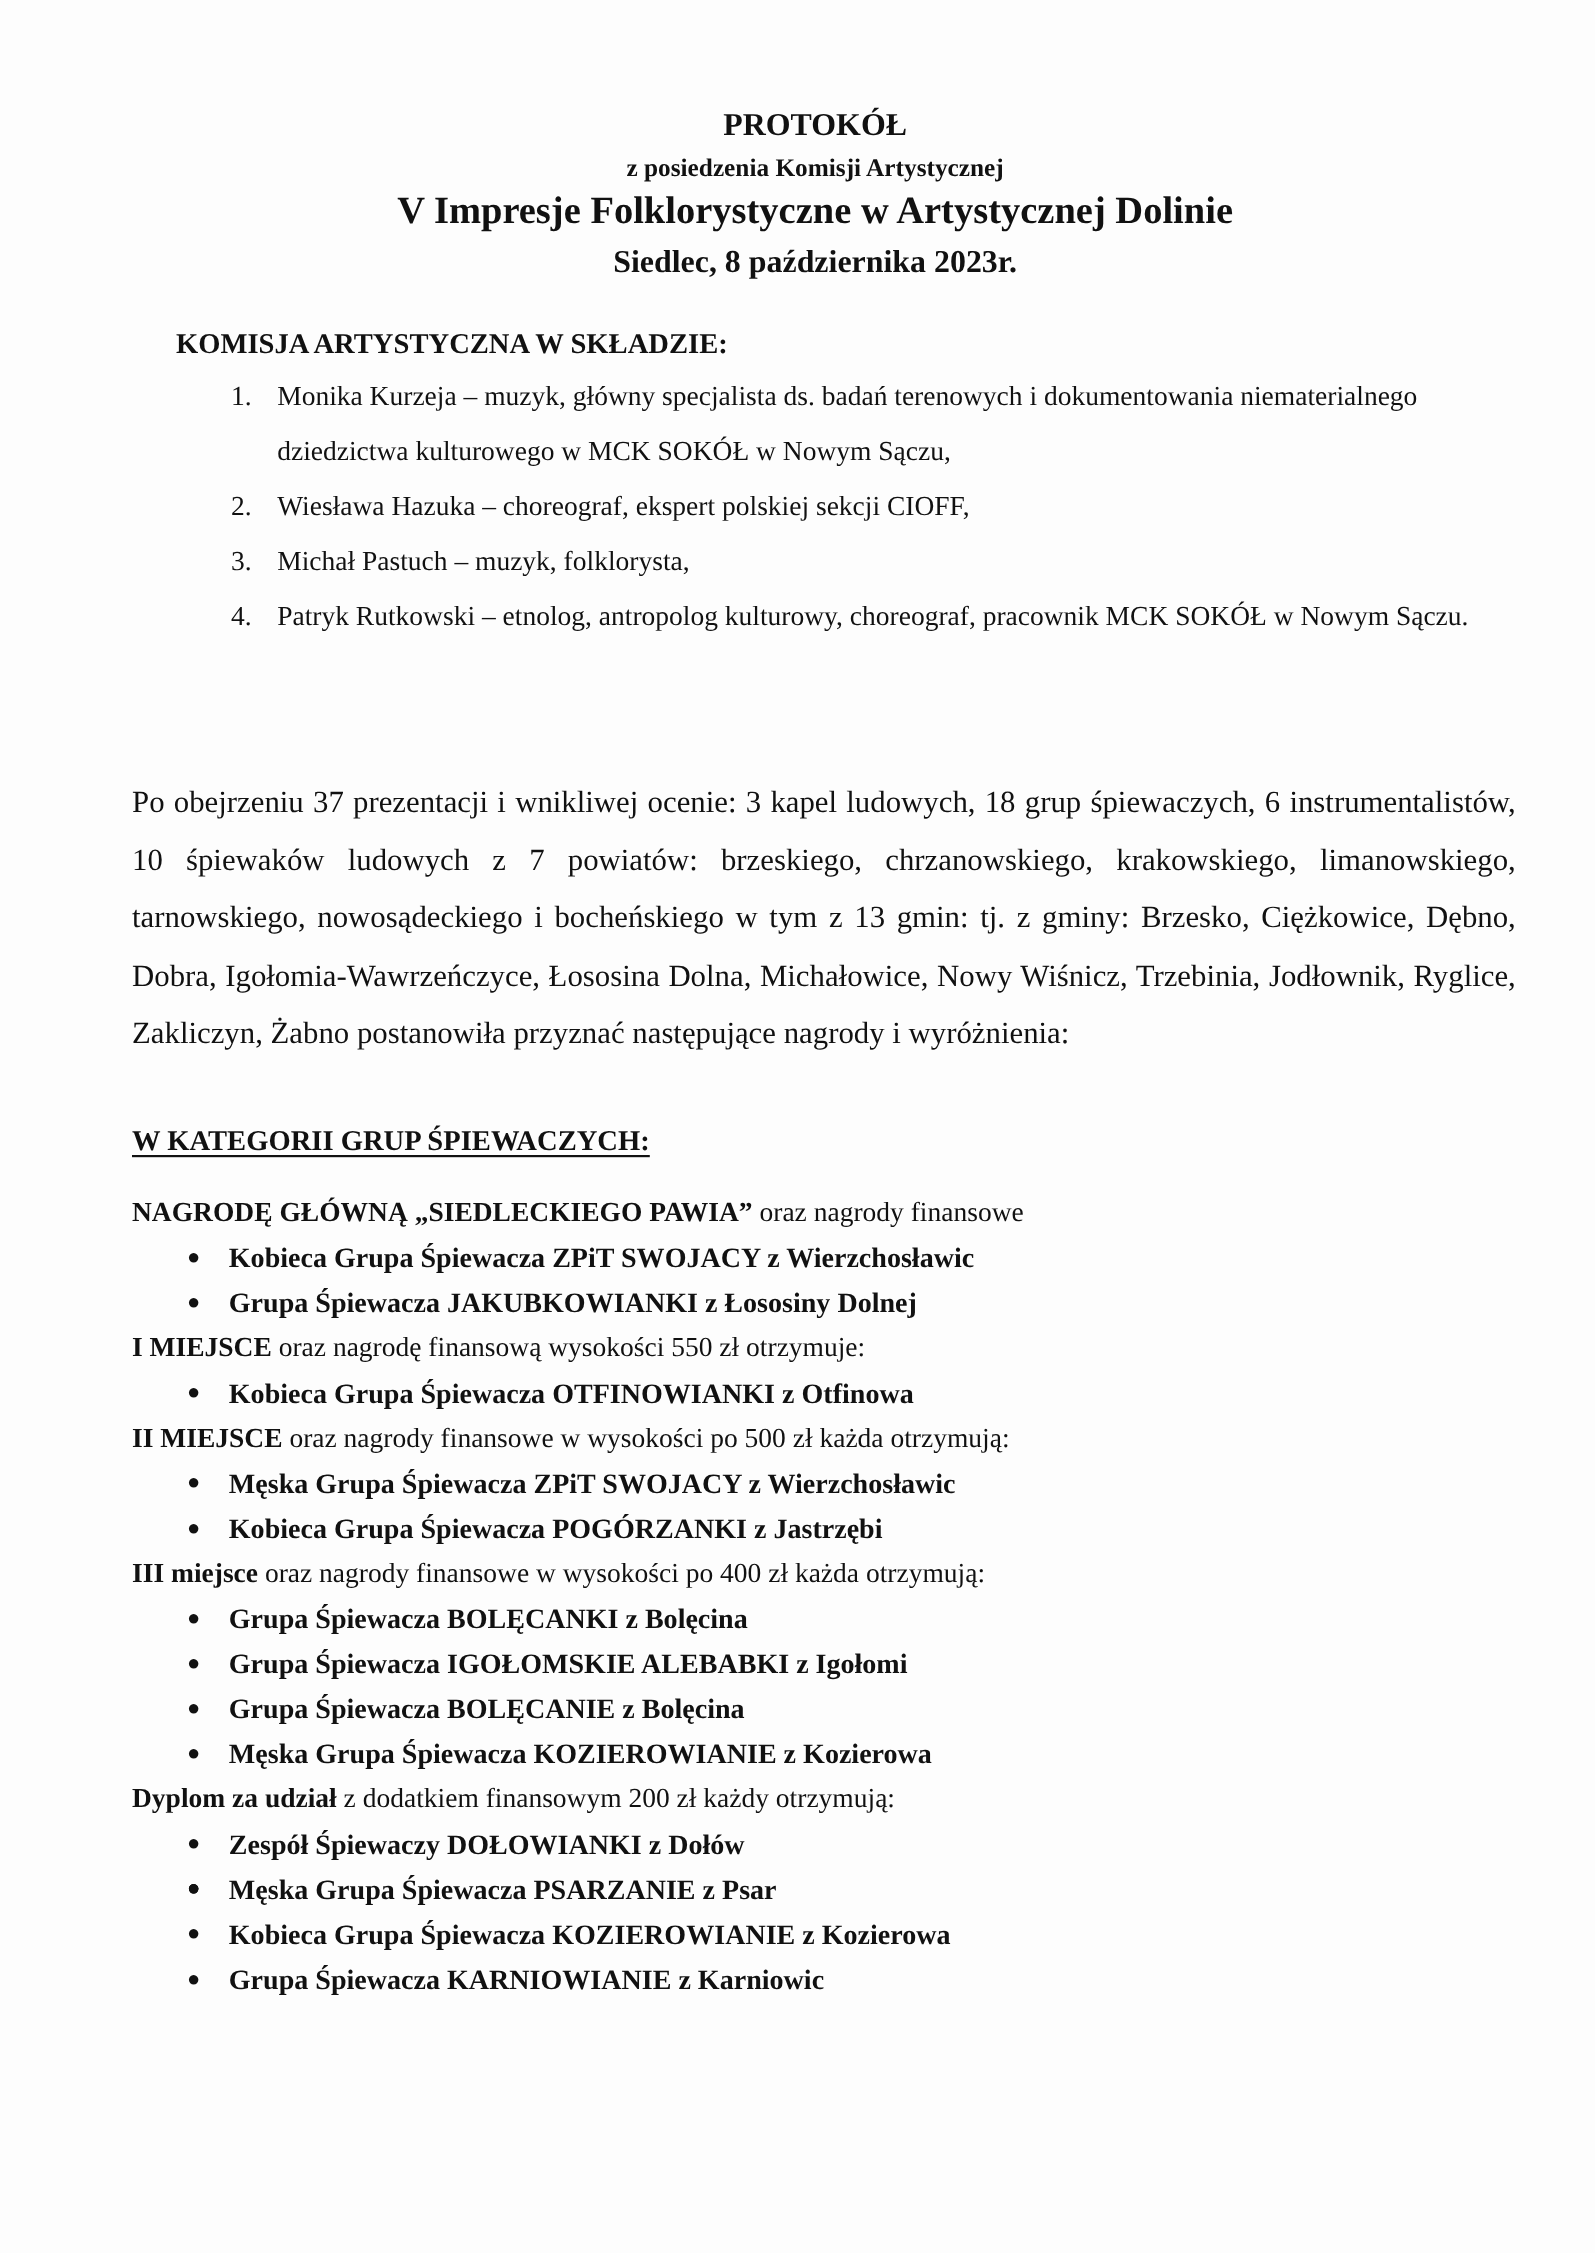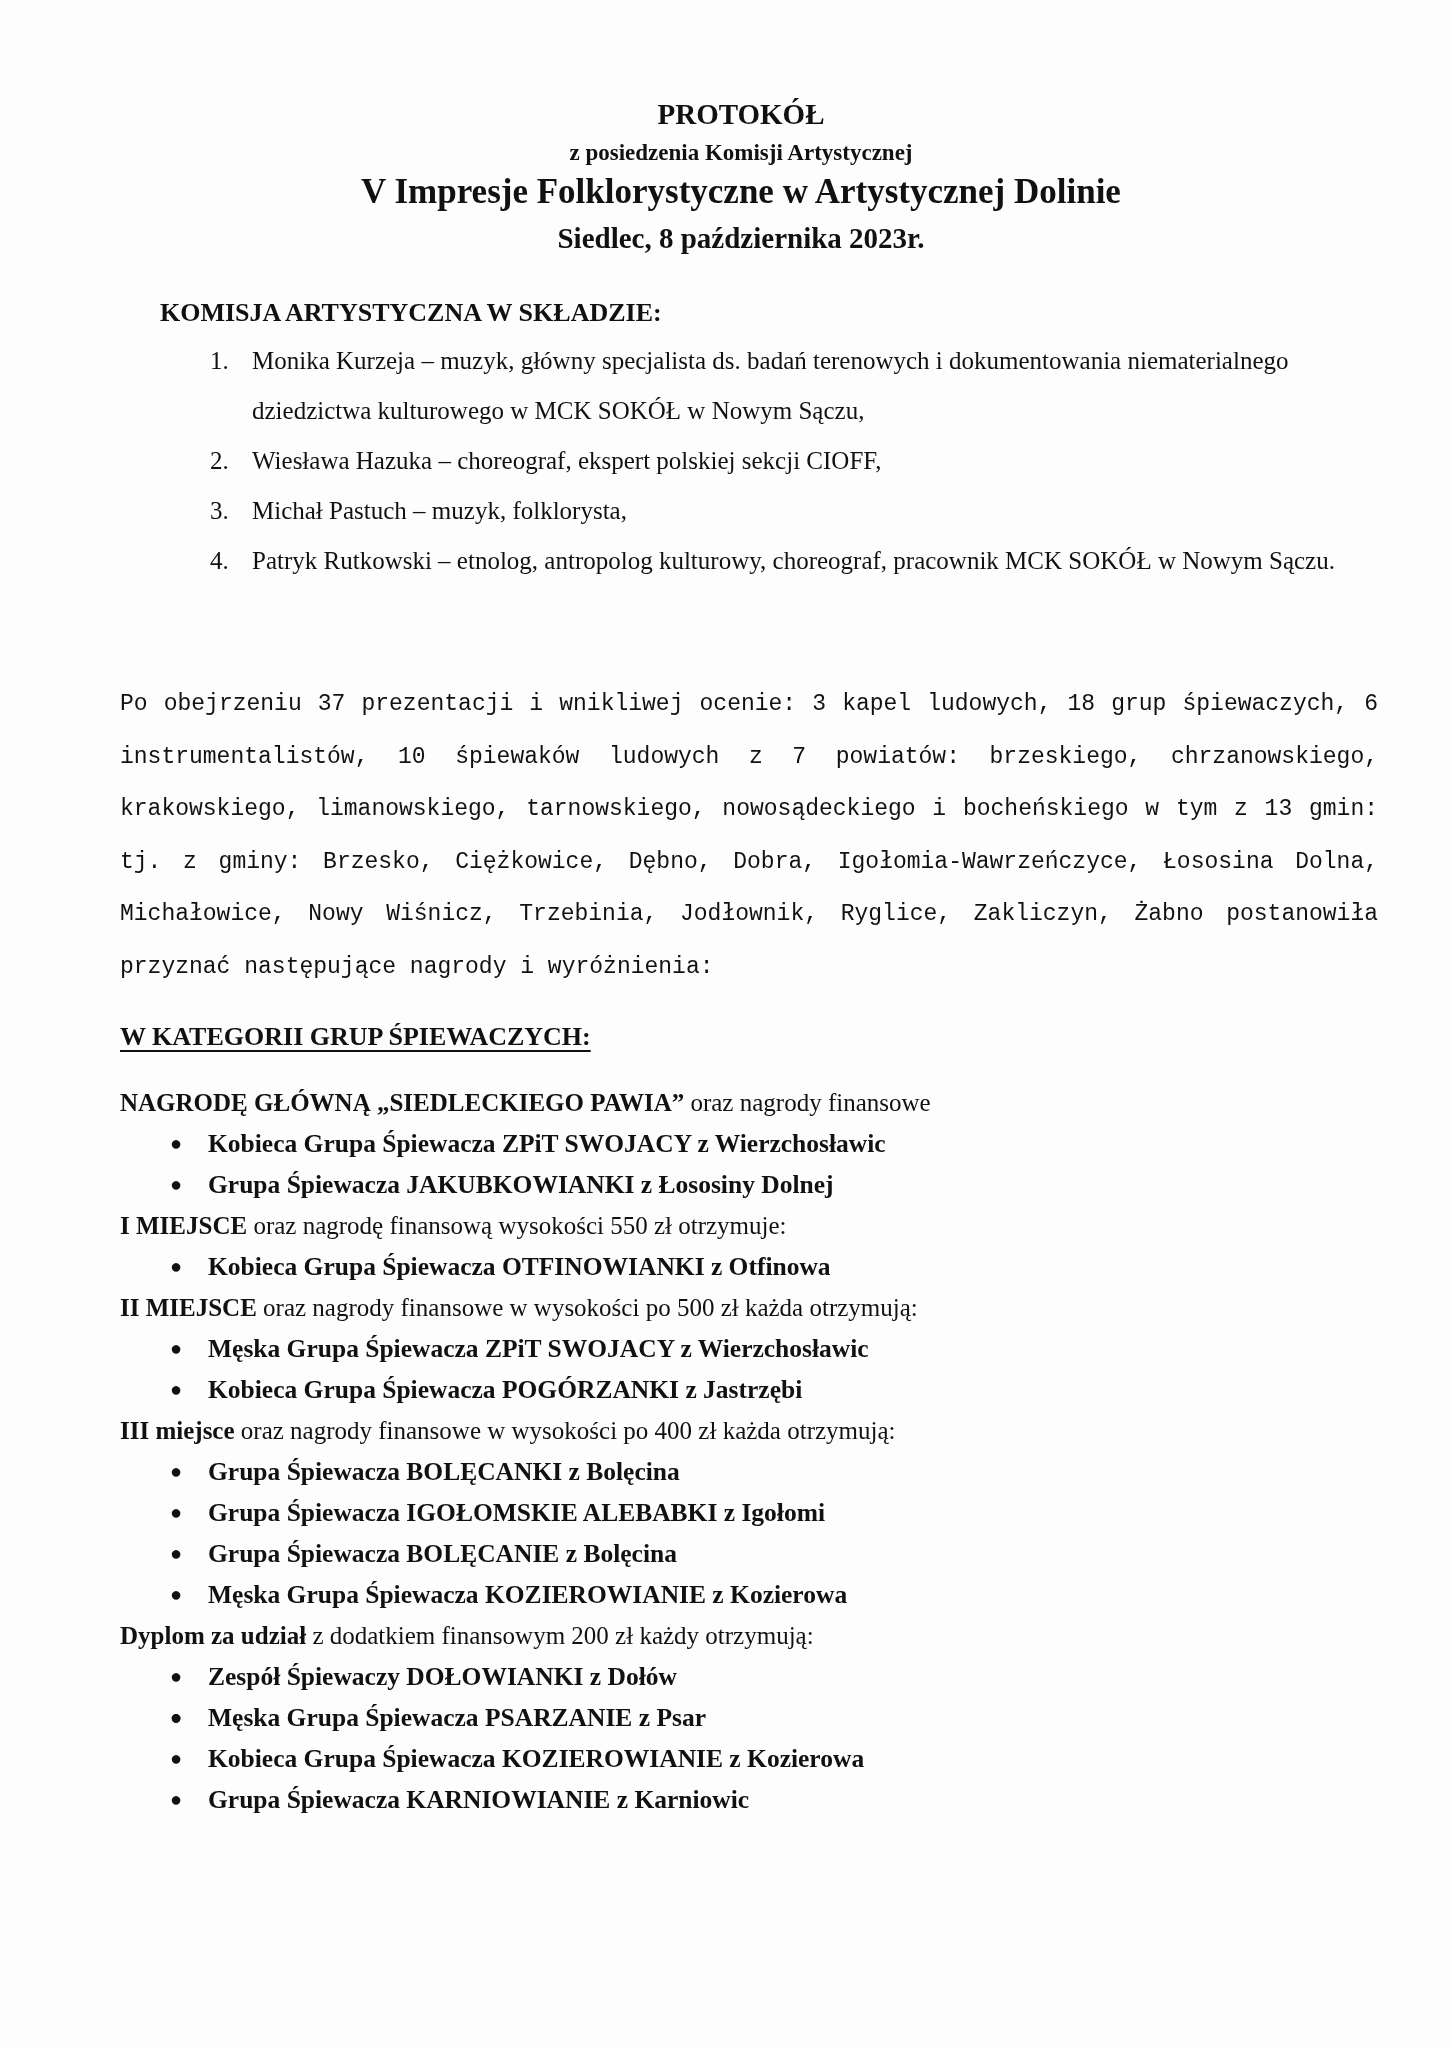--- a/index.html
+++ b/index.html
@@ -12,21 +12,21 @@
   .title { position: absolute; left: 0; width: 1450px; text-align: center; font-weight: bold; padding-left: 16px; }
   .t1 { top: 98px; font-size: 29px; }
   .t2 { top: 140px; font-size: 23px; }
   .t3 { top: 172px; font-size: 35px; }
   .t4 { top: 222px; font-size: 29px; }
   .commission-head { position: absolute; left: 160px; top: 282px; font-size: 26px; font-weight: bold; margin-top: 16px; }
   .members { position: absolute; left: 210px; top: 336px; width: 1150px; font-size: 25px; }
   .member { display: flex; line-height: 50px; }
   .member .num { width: 42px; flex: none; }
   .member .txt { flex: 1; }
-  .intro { position: absolute; left: 120px; top: 678px; width: 1258px; font-size: 23px; line-height: 52.5px; text-align: justify; font-family: Liberation Mono, monospace; }
+  .intro { position: absolute; left: 120px; top: 704px; width: 1258px; font-size: 28px; line-height: 52.5px; text-align: justify; }
   .category { position: absolute; left: 120px; top: 1022px; font-size: 26px; font-weight: bold; text-decoration: underline; text-decoration-thickness: 2px; text-underline-offset: 5px; }
   .awards { position: absolute; left: 120px; top: 1082px; width: 1250px; font-size: 25px; }
   .award-head { line-height: 41px; }
   .award-head b { font-weight: bold; }
   .award-list { list-style: none; margin: 0; padding: 0 0 0 48px; }
   .award-item { line-height: 41px; font-weight: bold; position: relative; padding-left: 40px; font-size: 25.5px; }
   .award-item .bullet { position: absolute; left: 2px; top: 0; font-size: 20px; }
 </style>
 </head>
 <body>

